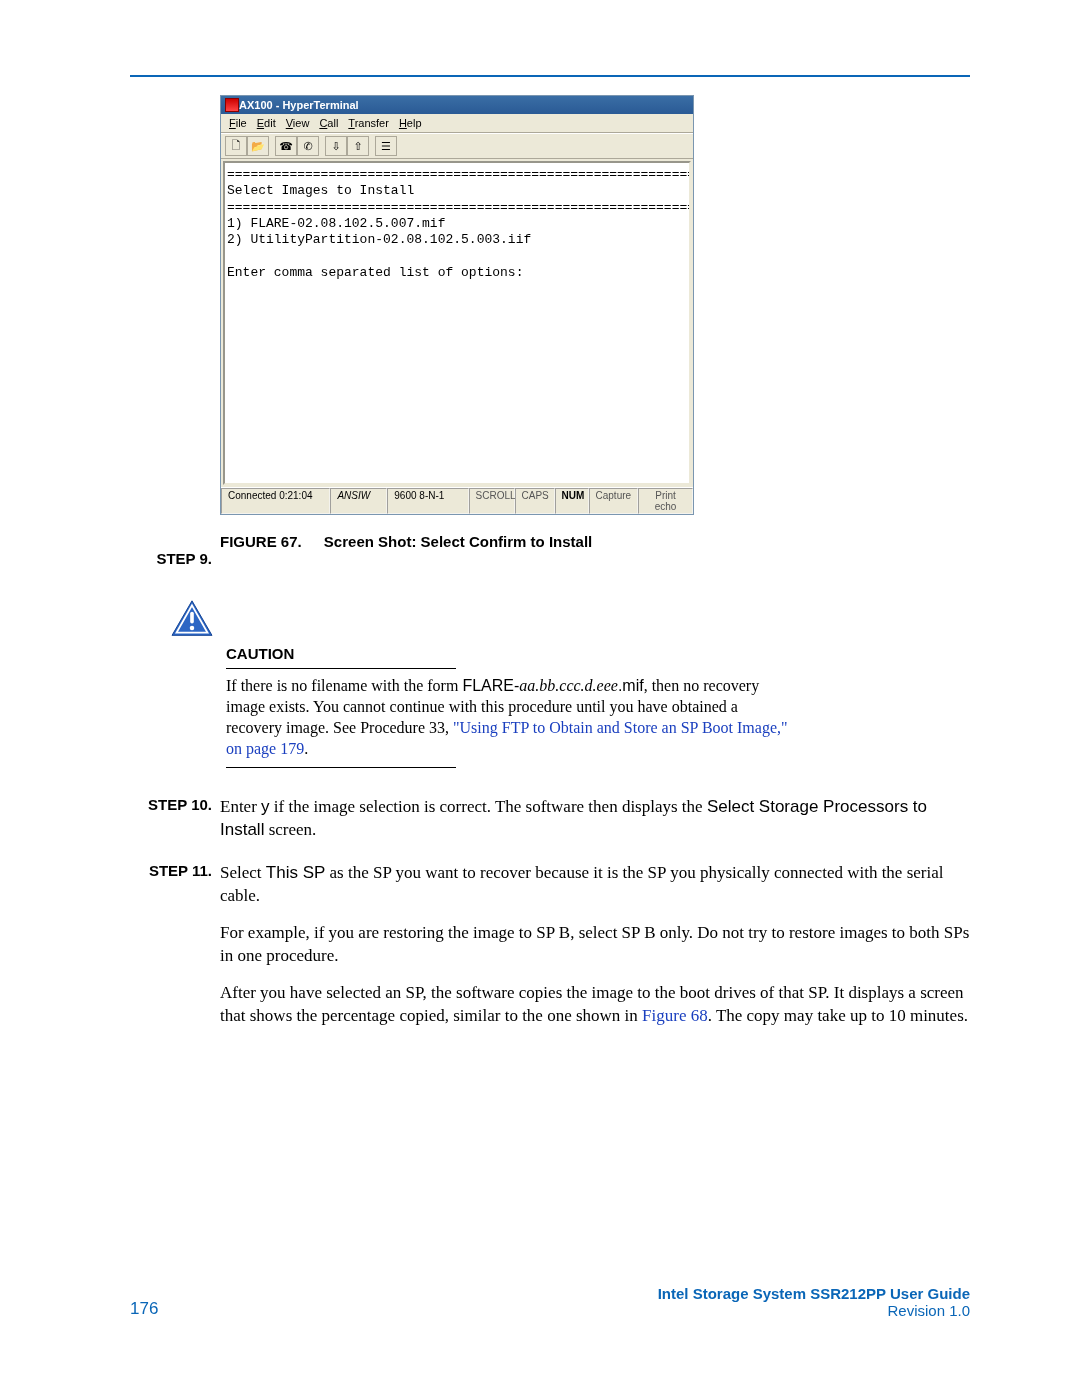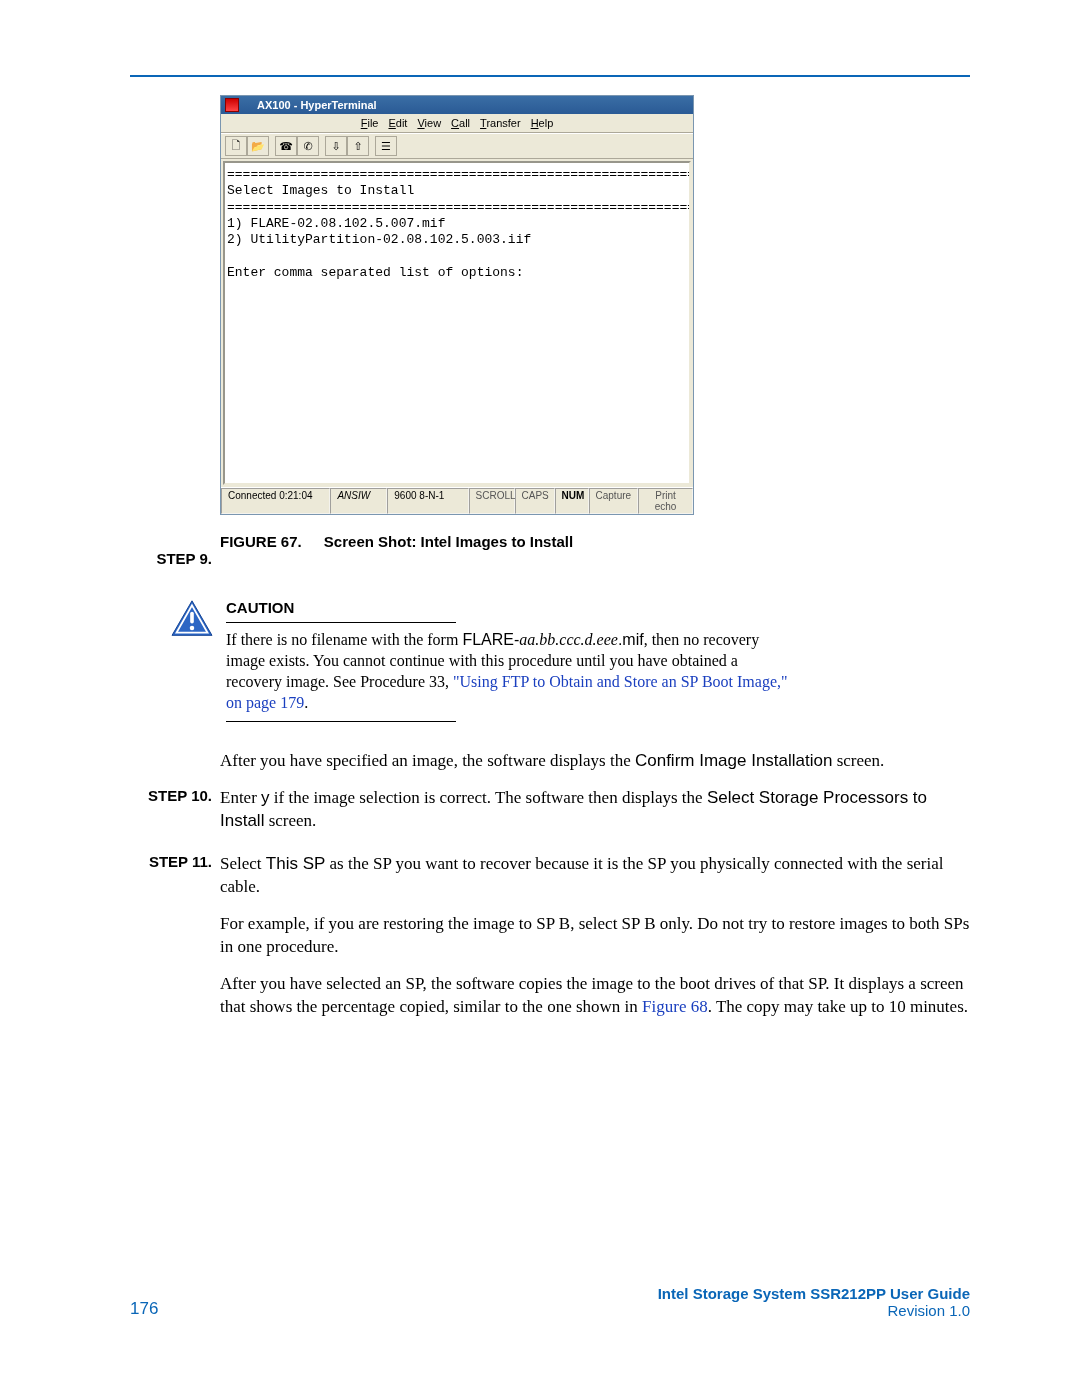--- a/index.html
+++ b/index.html
@@ -34,36 +34,35 @@
     font-size: 11px;
     color: #000;
   }
   .win-titlebar {
     background: linear-gradient(#3a6ea5, #2a5a95);
     color: #fff;
     font-weight: bold;
     padding: 2px 4px;
     display: flex;
     align-items: center;
-    gap: 18px;
+    gap: 0;
     font-size: 11px;
   }
   .win-titlebar .sysicon {
     width: 14px; height: 14px;
     background: linear-gradient(#c00, #f44);
     border: 1px solid #800;
     box-sizing: border-box;
   }
   .win-menubar {
     background: #ece9d8;
     padding: 2px 4px;
     border-bottom: 1px solid #aca899;
     display: flex;
     gap: 2px;
-    justify-content: center;
   }
   .win-menubar span { padding: 1px 4px; }
   .win-menubar span u { text-decoration: underline; }
   .win-toolbar {
     background: #ece9d8;
     padding: 2px 4px;
     border-top: 1px solid #fff;
     border-bottom: 1px solid #aca899;
     display: flex;
     gap: 0;
@@ -156,20 +155,21 @@
   .caution-icon svg { width: 44px; height: 40px; }
   .caution-body {
     flex: 1;
     padding-right: 180px;
   }
   .caution-head {
     font-family: Arial, Helvetica, sans-serif;
     font-weight: bold;
     font-size: 15px;
     margin-bottom: 6px;
+    margin-top: 46px;
   }
   .caution-rule {
     border-top: 1px solid #000;
     width: 230px;
     margin: 0 0 6px 0;
   }
   .caution-text {
     font-size: 16px;
     line-height: 1.32;
   }
@@ -257,21 +257,21 @@
         <div class="cell cell-caps">CAPS</div>
         <div class="cell cell-num">NUM</div>
         <div class="cell cell-cap">Capture</div>
         <div class="cell cell-echo">Print echo</div>
       </div>
     </div>
   </div>
 
   <div class="figcaption">
     <span class="lbl">FIGURE 67.</span>
-    <span>Screen Shot: Intel Images to Install</span>
+    <span>Screen Shot: Select Confirm to Install</span>
   </div>
 
   <div class="step-block">
     <div class="step-label">STEP 9.</div>
   </div>
 
   <div class="caution-block">
     <div class="caution-icon">
       <svg viewBox="0 0 48 44">
         <polygon points="24,2 46,40 2,40" fill="#2c66c4" stroke="#0d3d8e" stroke-width="1"></polygon>
@@ -283,25 +283,20 @@
     <div class="caution-body">
       <div class="caution-head">CAUTION</div>
       <div class="caution-rule"></div>
       <div class="caution-text">
         <span>If there is no filename with the form </span><span class="sans">FLARE-</span><span class="ital">aa.bb.ccc.d.eee</span><span class="sans">.mif</span><span>, then no recovery image exists. You cannot continue with this procedure until you have obtained a recovery image. See Procedure 33, </span><span class="link">"Using FTP to Obtain and Store an SP Boot Image," on page 179</span><span>.</span>
       </div>
       <div class="caution-rule" style="margin-top:8px"></div>
     </div>
   </div>
 
-  <div class="body-left">
-    <p>
-      <span>After you have specified an image, the software displays the </span><span class="sans">Confirm Image Installation</span><span> screen.</span>
-    </p>
-  </div>
 
   <div class="step-block" style="margin-top:6px">
     <div class="step-label">STEP 10.</div>
     <div class="step-body">
       <p>
         <span>Enter </span><span class="sans">y</span><span> if the image selection is correct. The software then displays the </span><span class="sans">Select Storage Processors to Install</span><span> screen.</span>
       </p>
     </div>
   </div>
 

